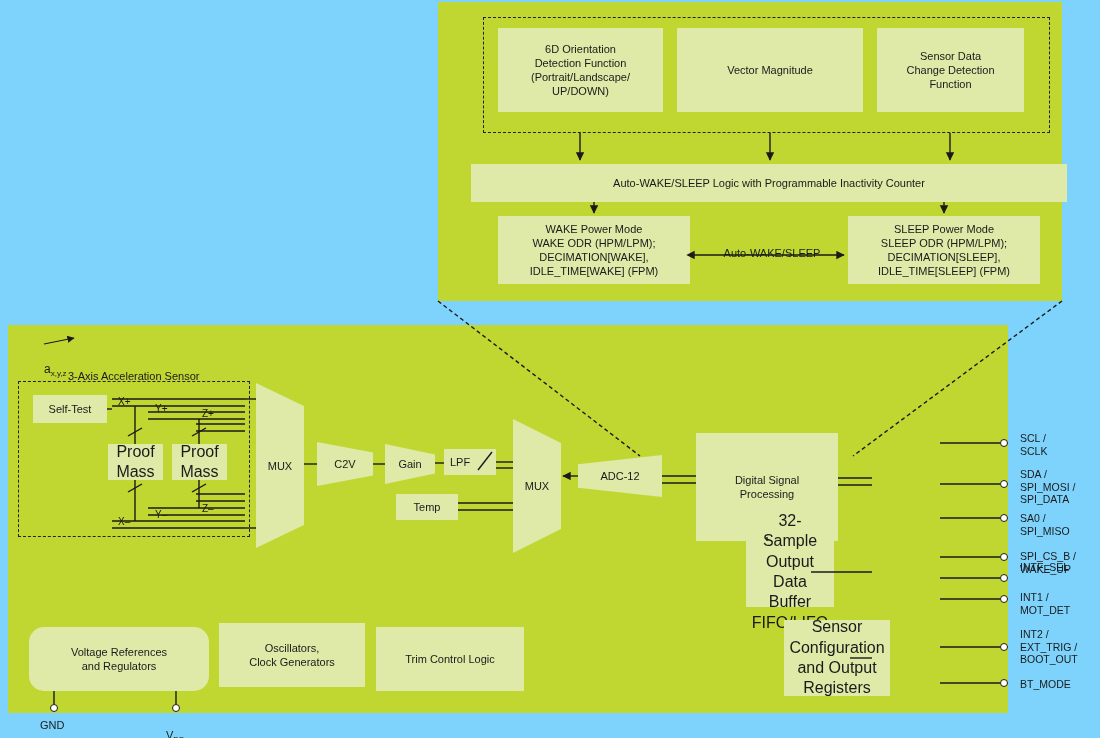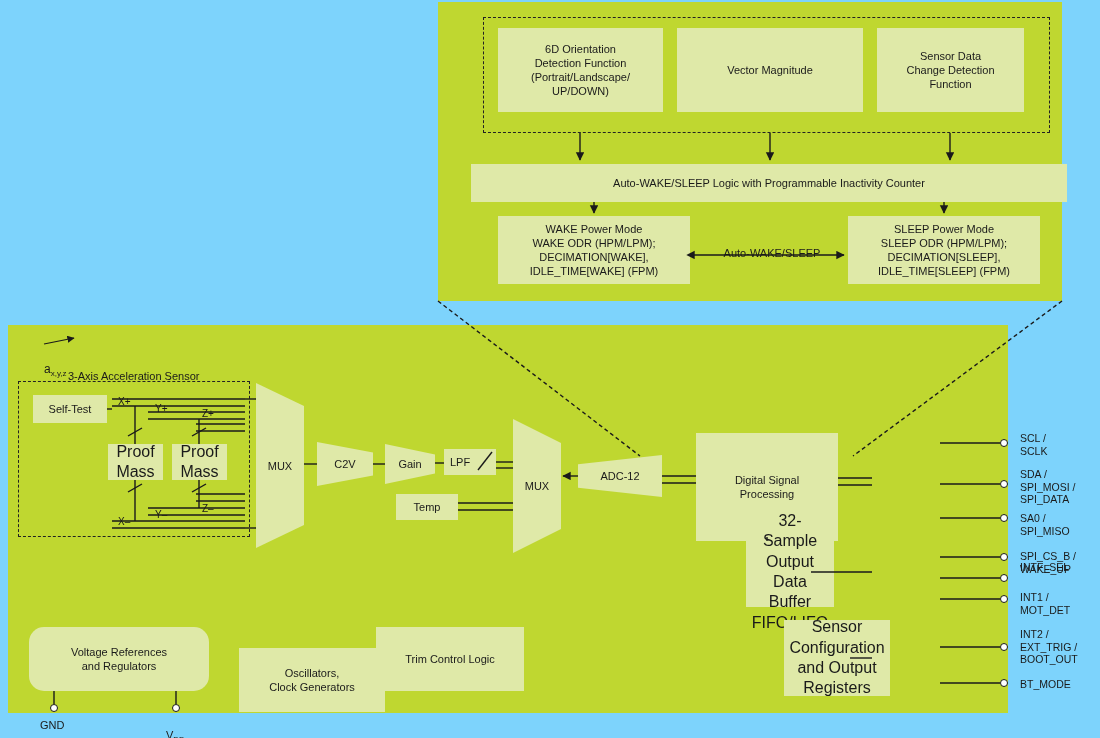--- a/index.html
+++ b/index.html
@@ -185,21 +185,21 @@
 
 
   <div class="box small" style="left:744px; top:620px; width:106px; height:76px; white-space:pre-line;margin-left:40px;">Sensor
 Configuration
 and Output
 Registers</div>
 
   <div class="box" style="left:29px; top:627px; width:180px; height:64px; white-space:pre-line;border-radius:15px;">Voltage References
 and Regulators</div>
 
-  <div class="box" style="left:219px; top:648px; width:146px; height:64px; white-space:pre-line;margin-left:20px;">Oscillators,
+  <div class="box" style="left:219px; top:623px; width:146px; height:64px; white-space:pre-line;">Oscillators,
 Clock Generators</div>
 
   <div class="box" style="left:376px; top:627px; width:148px; height:64px;">Trim Control Logic</div>
 
 
   <div class="label" style="left:40px; top:719px;">GND</div>
   <div class="label" style="left:166px; top:715px;">
     <span>V</span><span style="font-size:8px; vertical-align:sub;">DD</span>
   </div>
 

